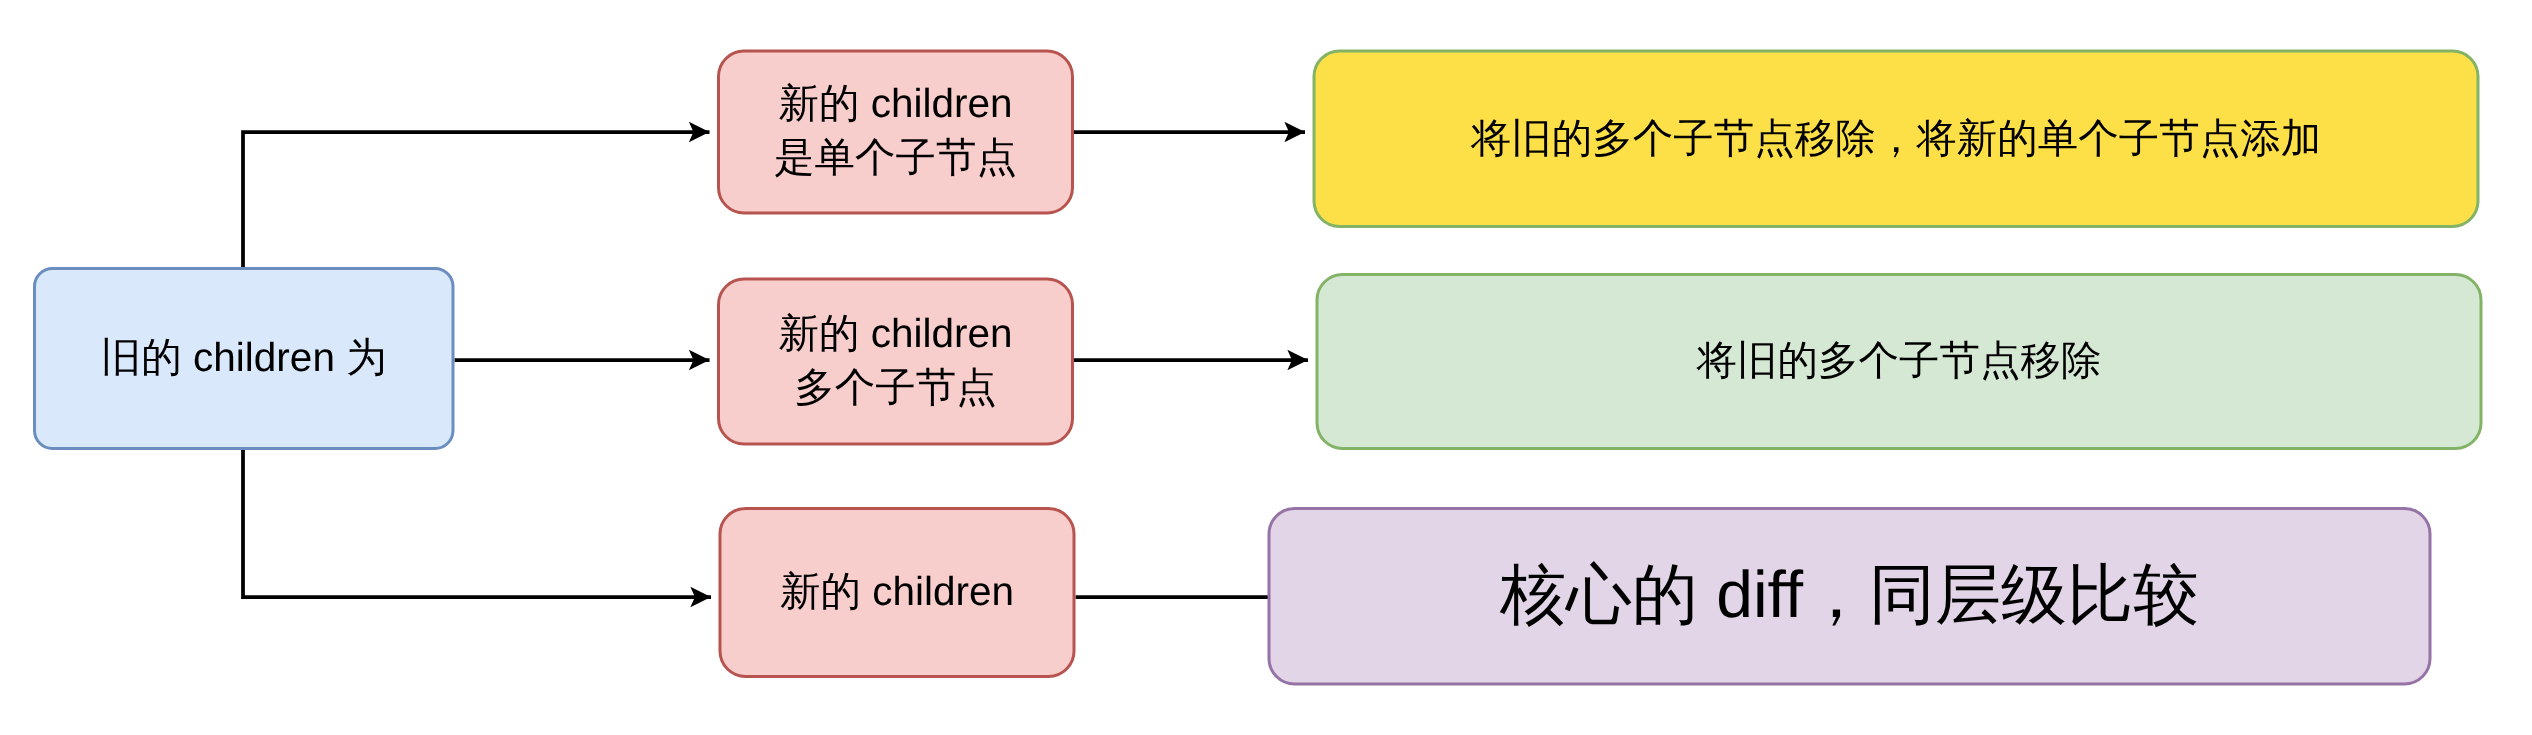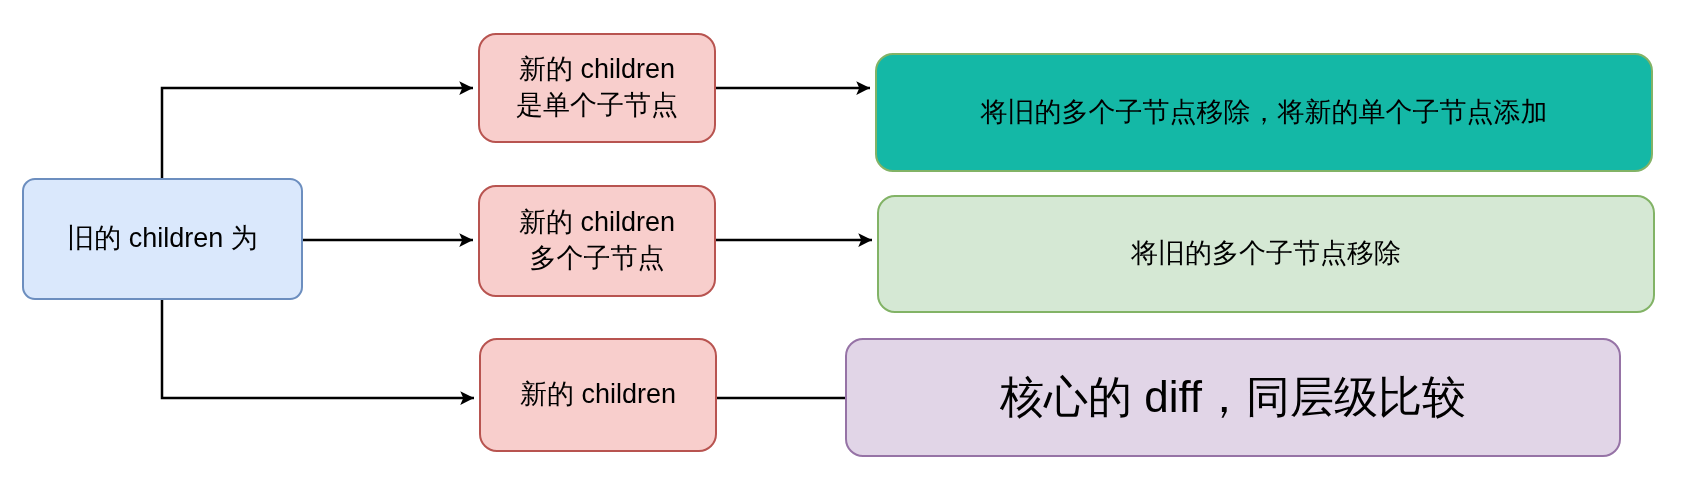--- a/index.html
+++ b/index.html
@@ -86,25 +86,25 @@
 
   <div class="node n-empty" style="background: rgb(248, 206, 204); border-color: rgb(184, 84, 80);">
     <div>新的 children</div>
     <div>多个子节点</div>
   </div>
 
   <div class="node n-multi" style="background: rgb(248, 206, 204); border-color: rgb(184, 84, 80);">
     <div>新的 children</div>
   </div>
 
-  <div class="node n-act-single" style="background: #14b8a6; border-color: rgb(130, 179, 102); margin-top: 20px;">
+  <div class="node n-act-single" style="background: #fde047; border-color: rgb(130, 179, 102);">
     <div>将旧的多个子节点移除，将新的单个子节点添加</div>
   </div>
 
-  <div class="node n-act-empty" style="background: rgb(213, 232, 212); border-color: rgb(130, 179, 102); margin-top: 13px;">
+  <div class="node n-act-empty" style="background: rgb(213, 232, 212); border-color: rgb(130, 179, 102);">
     <div>将旧的多个子节点移除</div>
   </div>
 
   <div class="node big n-act-multi" style="background: rgb(225, 213, 231); border-color: rgb(150, 115, 166);">
     <div>核心的 diff，同层级比较</div>
   </div>
 
 </div>
 
 </body></html>

